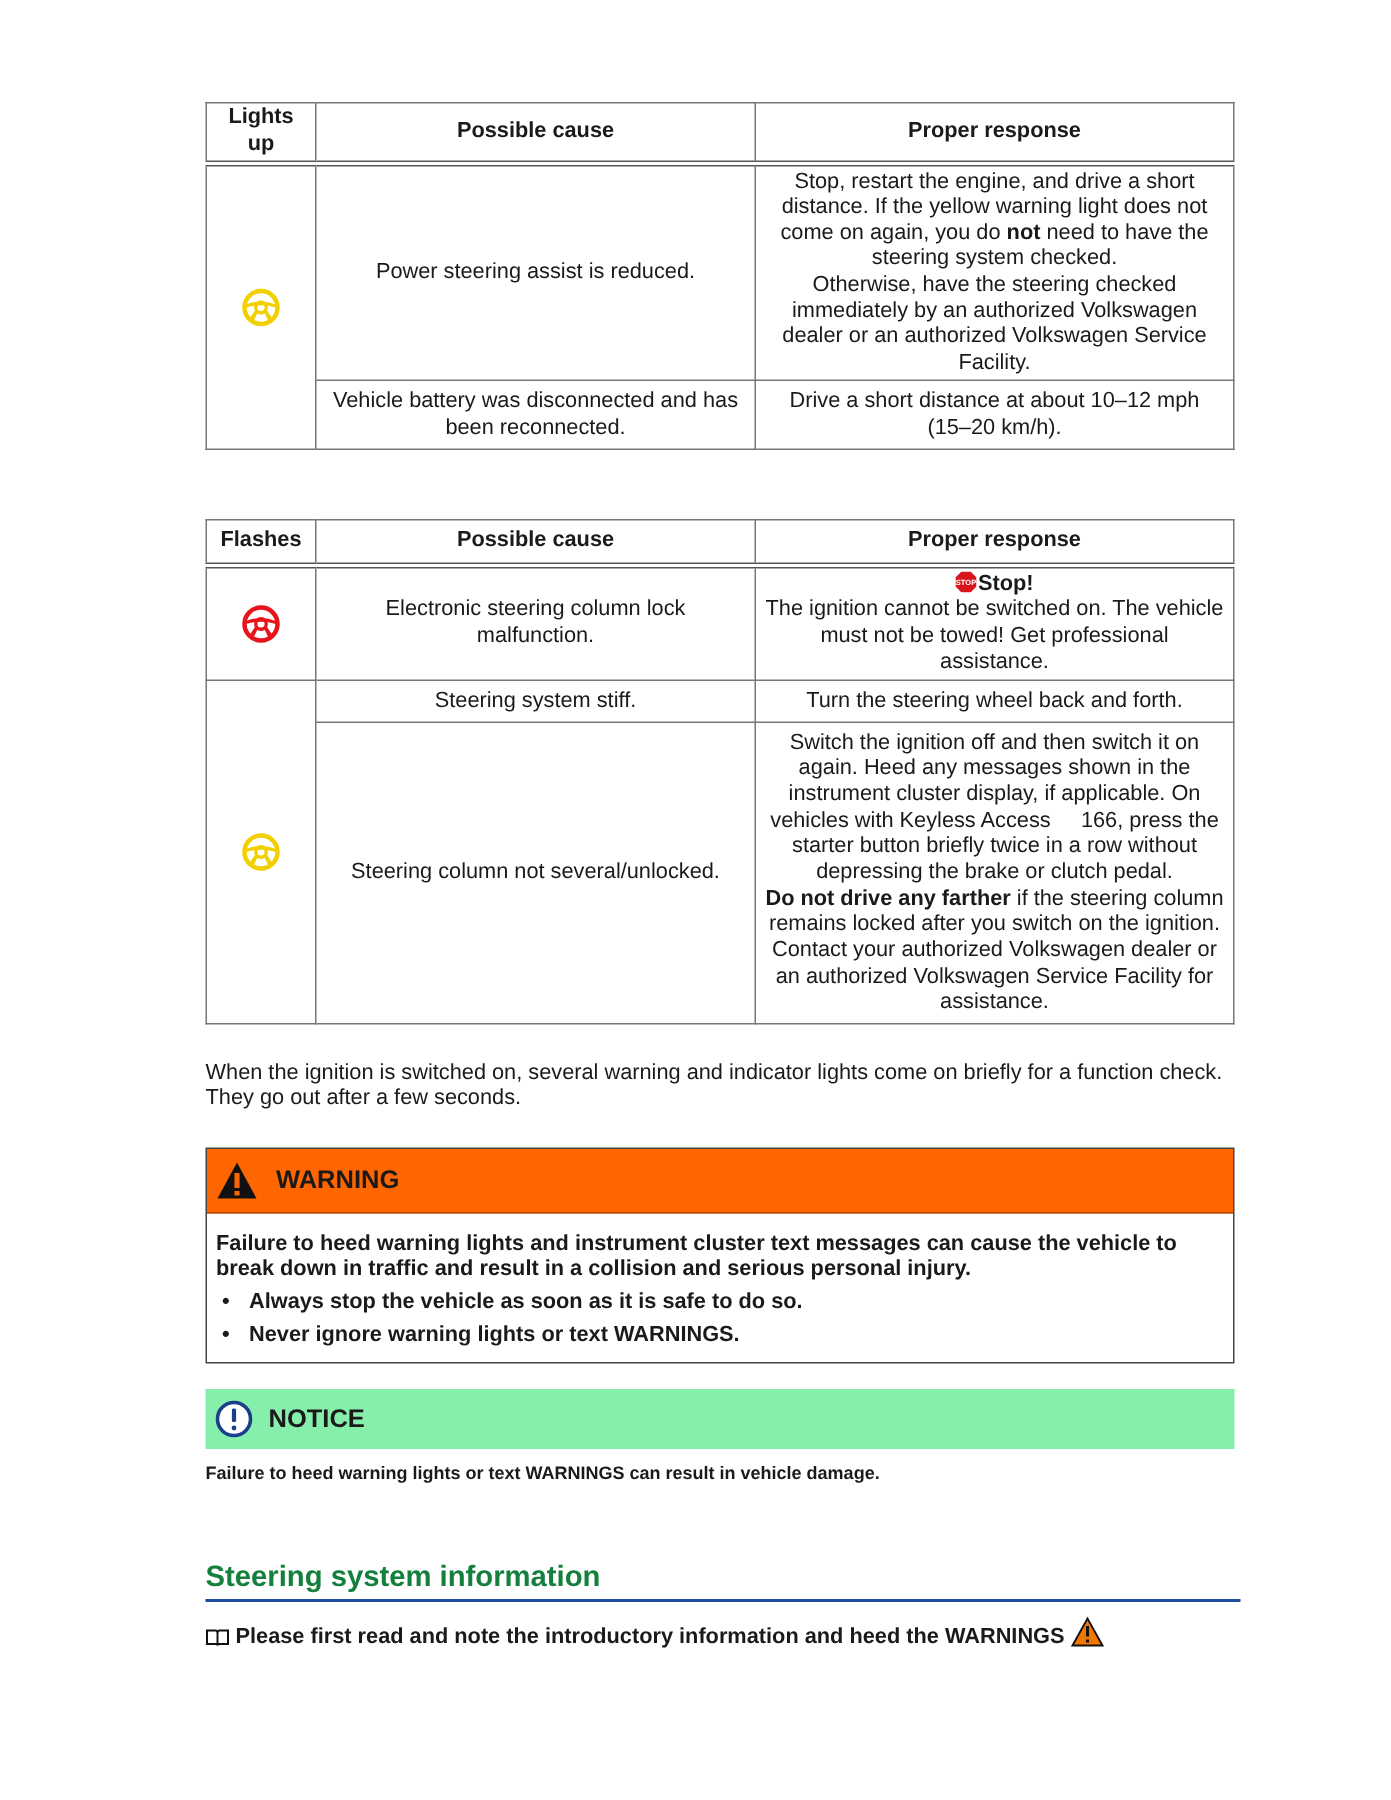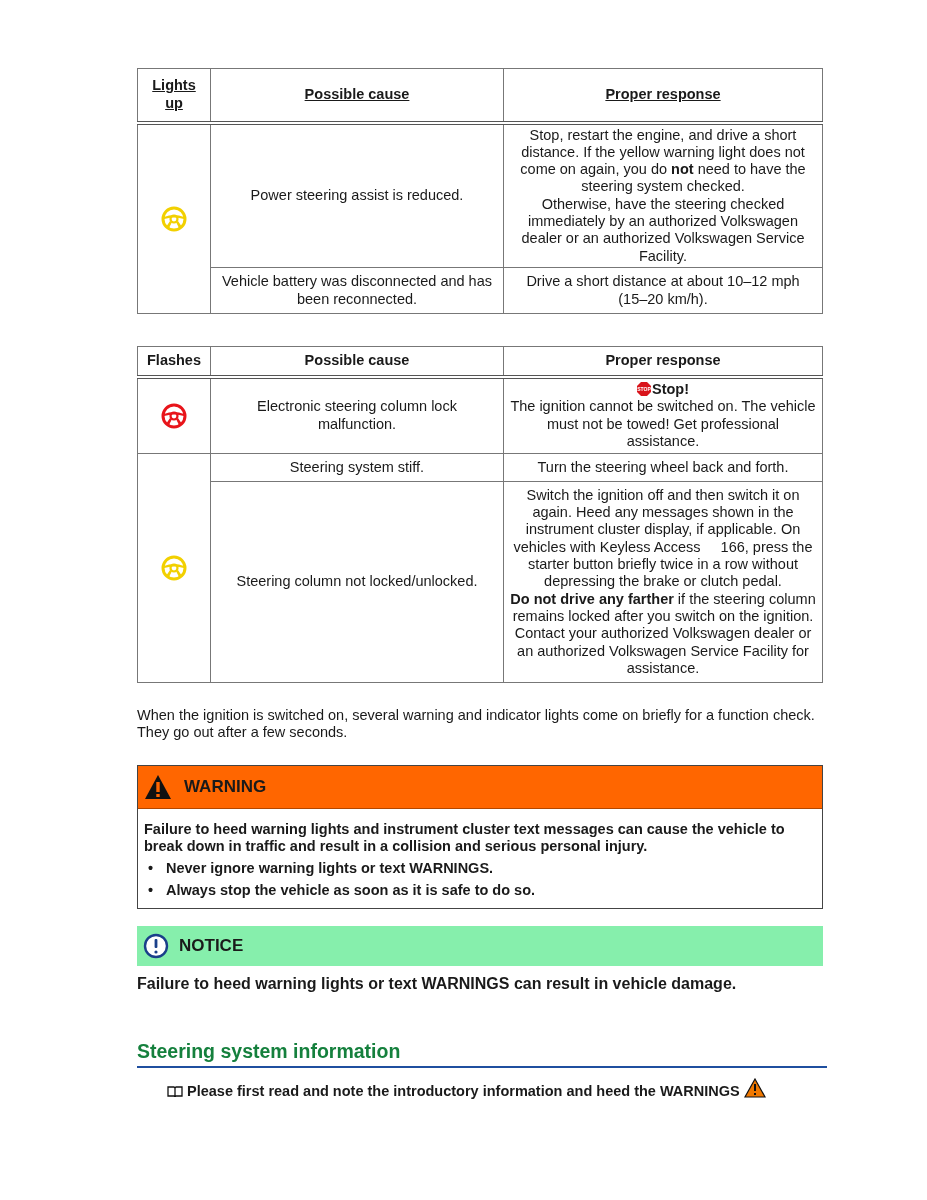--- a/index.html
+++ b/index.html
@@ -18,32 +18,32 @@
   .para { position:absolute; left:137px; width:690px; font-size:14.5px; line-height:17.3px; }
   .warn-box { position:absolute; left:137px; top:765px; width:686px; height:144px; border:1.5px solid #444; box-sizing:border-box; }
   .warn-head { background:#ff6600; height:42px; border-bottom:1px solid #b34700; display:flex; align-items:center; padding-left:6px; font-weight:bold; font-size:17px; }
   .warn-head svg { width:28px; height:26px; margin-right:12px; }
   .warn-body { padding:12px 6px; font-weight:bold; font-size:14.5px; line-height:17.3px; }
   .warn-body ul { margin:4px 0 0 0; padding:0; list-style:none; }
   .warn-body li { position:relative; padding-left:22px; margin-bottom:5px; }
   .warn-body li::before { content:"•"; position:absolute; left:4px; }
   .notice-head { position:absolute; left:137px; top:926px; width:686px; height:40px; background:#86efac; display:flex; align-items:center; font-weight:bold; font-size:17px; }
   .notice-head svg { width:26px; height:26px; margin:0 10px 0 6px; }
-  .notice-text { position:absolute; left:137px; top:975px; font-weight:bold; font-size:16px; }
+  .notice-text { position:absolute; left:137px; top:975px; font-weight:bold; font-size:12px; }
   .h2 { position:absolute; left:137px; top:1040px; width:690px; color:#15803d; font-weight:bold; font-size:19.5px; border-bottom:2px solid #1f4f9f; padding-bottom:3px; }
-  .intro { position:absolute; left:137px; top:1083px; font-weight:bold; font-size:14.5px; display:flex; align-items:center;margin-left:30px; }
+  .intro { position:absolute; left:137px; top:1083px; font-weight:bold; font-size:14.5px; display:flex; align-items:center; }
   .intro .book { width:16px; height:12px; margin-right:4px; }
   .intro .tri { width:22px; height:20px; margin-left:4px; margin-top:-6px; }
 </style>
 </head>
 <body>
 
 <table class="tbl" style="top:68px;">
   <thead>
-    <tr style="height:54px;text-decoration:underline;">
+    <tr style="height:40px;">
       <th class="c1">Lights up</th>
       <th class="c2">Possible cause</th>
       <th>Proper response</th>
     </tr>
   </thead>
   <tbody>
     <tr style="height:145px;">
       <td class="icon-cell" rowspan="2">
         <svg class="wheel" viewBox="0 0 26 26">
           <circle cx="13" cy="13" r="11" fill="none" stroke="#f2d000" stroke-width="3"></circle>
@@ -94,43 +94,43 @@
           <circle cx="13" cy="13" r="11" fill="none" stroke="#f2d000" stroke-width="3"></circle>
           <circle cx="13" cy="13" r="3.5" fill="none" stroke="#f2d000" stroke-width="2.2"></circle>
           <path d="M3 11 Q13 7 23 11 L23 13 Q13 10 3 13Z" fill="#f2d000"></path>
           <path d="M9 15 L5 21 L8 22 L11 16Z M17 15 L21 21 L18 22 L15 16Z" fill="#f2d000"></path>
         </svg>
       </td>
       <td>Steering system stiff.</td>
       <td>Turn the steering wheel back and forth.</td>
     </tr>
     <tr style="height:201px;">
-      <td>Steering column not locked/unlocked.</td>
+      <td>Steering column not several/unlocked.</td>
       <td style="white-space:pre-wrap;margin-left:44px;"><span>Switch the ignition off and then switch it on again. Heed any messages shown in the instrument cluster display, if applicable. On vehicles with Keyless Access     166, press the starter button briefly twice in a row without depressing the brake or clutch pedal.</span>
 <b>Do not drive any farther</b><span> if the steering column remains locked after you switch on the ignition. Contact your authorized Volkswagen dealer or an authorized Volkswagen Service Facility for assistance.</span></td>
     </tr>
   </tbody>
 </table>
 
 <div class="para" style="top:707px;">When the ignition is switched on, several warning and indicator lights come on briefly for a function check. They go out after a few seconds.</div>
 
 <div class="warn-box">
   <div class="warn-head">
     <svg viewBox="0 0 28 26">
         <polygon points="14,1 27,25 1,25" fill="#111"></polygon>
         <rect x="12.3" y="8" width="3.4" height="10" fill="#ff6600"></rect>
         <rect x="12.3" y="20" width="3.4" height="3" fill="#ff6600"></rect>
       </svg>
     <span>WARNING</span>
   </div>
   <div class="warn-body">
     <div>Failure to heed warning lights and instrument cluster text messages can cause the vehicle to break down in traffic and result in a collision and serious personal injury.</div>
     <ul>
+      <li>Always stop the vehicle as soon as it is safe to do so.</li>
       <li>Never ignore warning lights or text WARNINGS.</li>
-      <li>Always stop the vehicle as soon as it is safe to do so.</li>
     </ul>
   </div>
 </div>
 
 <div class="notice-head">
   <svg viewBox="0 0 26 26">
       <circle cx="13" cy="13" r="11" fill="#fff" stroke="#1a3f8a" stroke-width="2.4"></circle>
       <rect x="11.6" y="6" width="2.8" height="9" rx="1" fill="#1a3f8a"></rect>
       <circle cx="13" cy="19" r="1.6" fill="#1a3f8a"></circle>
     </svg>

